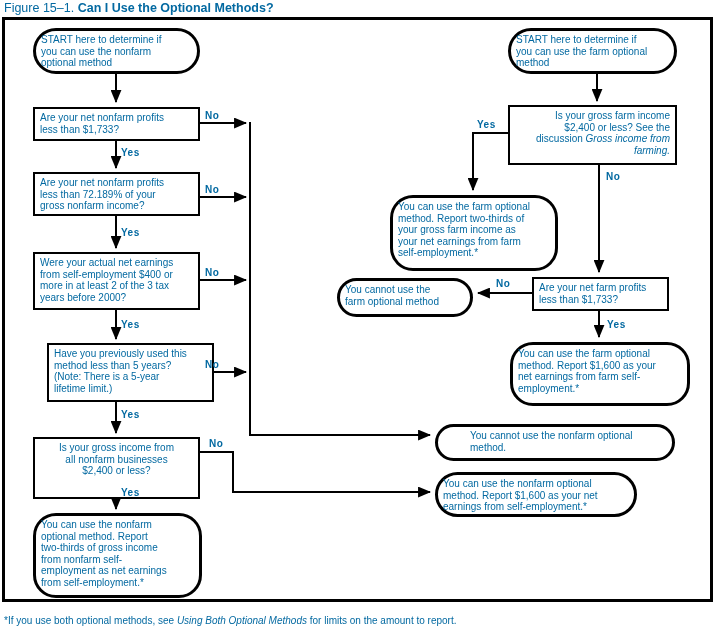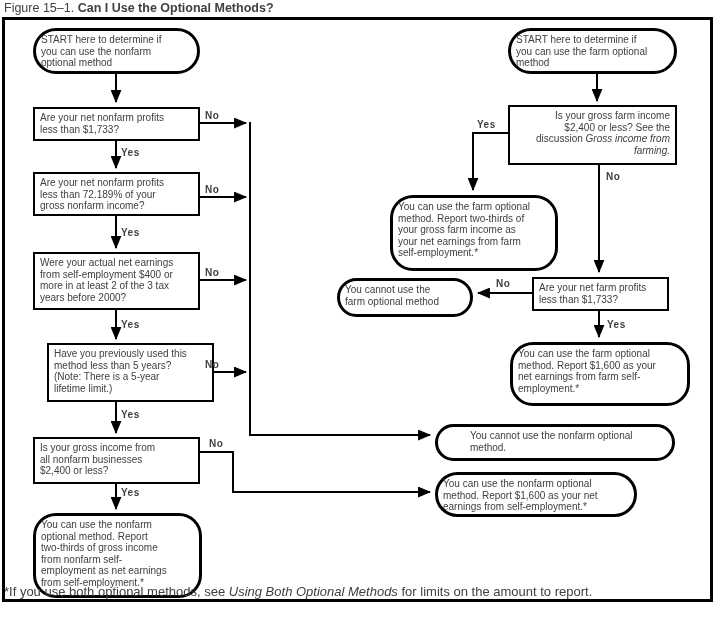--- a/index.html
+++ b/index.html
@@ -1,29 +1,29 @@
 <!DOCTYPE html>
 <html><head>
 <meta charset="utf-8">
 <style>
   html,body{margin:0;padding:0;background:#fff;}
   #page{position:relative;width:721px;height:636px;background:#fff;
-        font-family:"Liberation Sans",sans-serif;color:#404040;overflow:hidden;}
+        font-family:"Liberation Sans",sans-serif;color:#0369a1;overflow:hidden;}
   #title{position:absolute;left:4px;top:1px;font-size:12.5px;white-space:nowrap;}
   #title .bold{font-weight:bold;}
   #frame{position:absolute;left:2px;top:17px;width:711px;height:585px;
          border:3px solid #000;box-sizing:border-box;}
   .box{position:absolute;box-sizing:border-box;background:#fff;border:2px solid #000;
        font-size:10px;line-height:11.5px;padding:3px 5px;white-space:pre-line;}
   .box.heavy{border-width:3px;border-radius:23px;}
   .it{font-style:italic;}
   .lbl{position:absolute;font-weight:bold;font-size:10px;letter-spacing:0.5px;white-space:nowrap;}
   #arrows{position:absolute;left:0;top:0;width:721px;height:636px;pointer-events:none;}
   #arrows path{stroke:#000;stroke-width:2;fill:none;}
-  #footnote{position:absolute;left:4px;top:584px;font-size:13px;white-space:nowrap;}
+  #footnote{position:absolute;left:4px;top:615px;font-size:10px;white-space:nowrap;}
 </style>
 </head>
 <body>
 
 <div id="page">
 
   <div id="title"><span>Figure 15–1.</span><span> </span><span class="bold">Can I Use the Optional Methods?</span></div>
 
   <div id="frame"></div>
 
@@ -61,21 +61,21 @@
 less than 72.189% of your
 gross nonfarm income?</div>
   <div class="box" style="left:33px;top:252px;width:167px;height:58px;">Were your actual net earnings
 from self-employment $400 or
 more in at least 2 of the 3 tax
 years before 2000?</div>
   <div class="box" style="left:33px;top:343px;width:167px;height:59px;margin-left:14px;">Have you previously used this
 method less than 5 years?
 (Note: There is a 5-year
 lifetime limit.)</div>
-  <div class="box" style="left:33px;top:437px;width:167px;height:47px;">Is your gross income from
+  <div class="box" style="left:33px;top:437px;width:167px;height:62px;text-align:center;">Is your gross income from
 all nonfarm businesses
 $2,400 or less?</div>
   <div class="box heavy" style="left:33px;top:513px;width:169px;height:85px;">You can use the nonfarm
 optional method. Report
 two-thirds of gross income
 from nonfarm self-
 employment as net earnings
 from self-employment.*</div>
 
   <div class="box heavy" style="left:508px;top:28px;width:169px;height:46px;">START here to determine if

